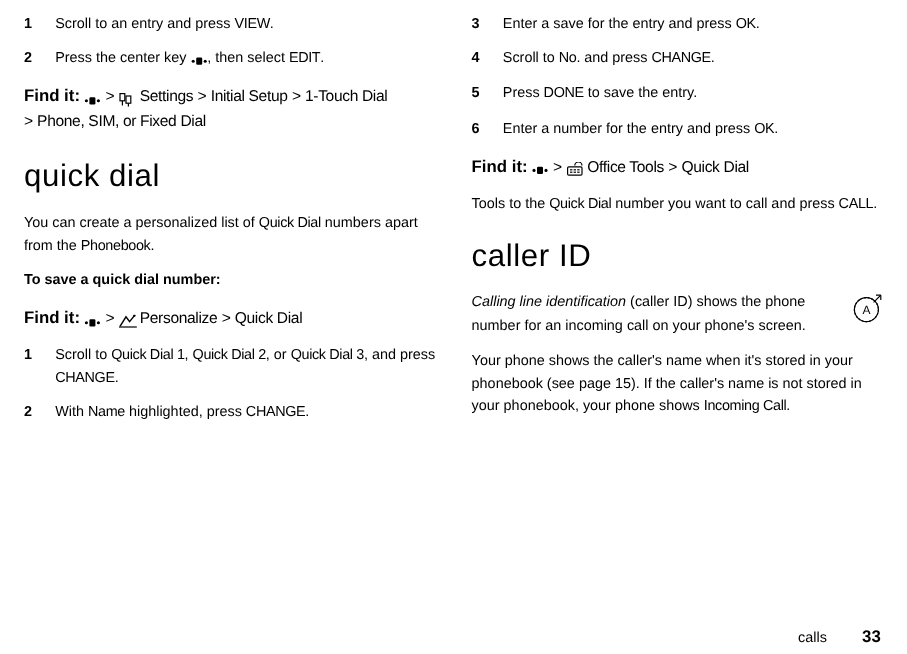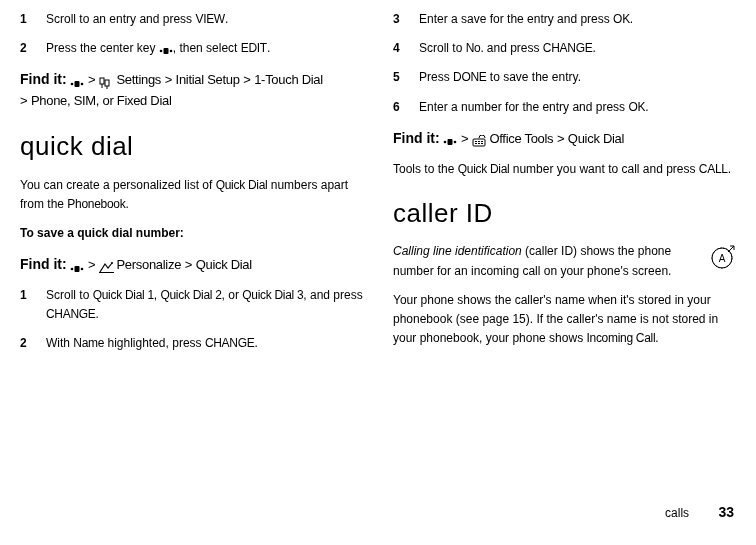--- a/index.html
+++ b/index.html
@@ -46,21 +46,21 @@
   .findit .lbl { font-weight: bold; font-size: 14px; }
   .icon {
     display: inline-block;
     vertical-align: middle;
     width: 14px;
     height: 12px;
     position: relative;
   }
   .footer {
     position: absolute;
-    bottom: 22px;
+    bottom: 4px;
     right: 22px;
     font-size: 12px;
   }
   .footer .pnum { font-weight: bold; font-size: 14px; margin-left: 26px; }
   .netbadge {
     float: right;
     margin-left: 6px;
     margin-top: 2px;
   }
 </style>

